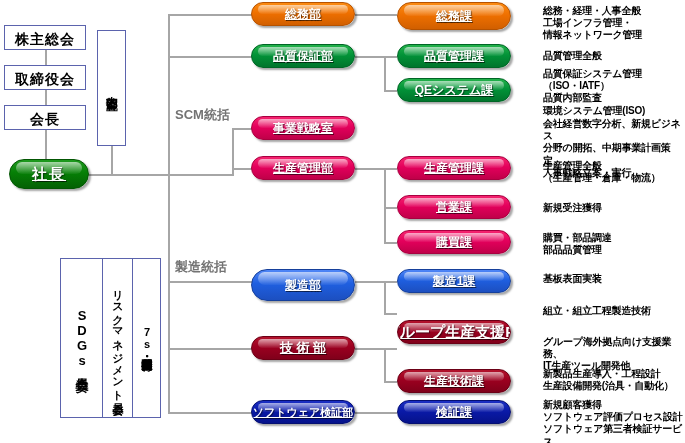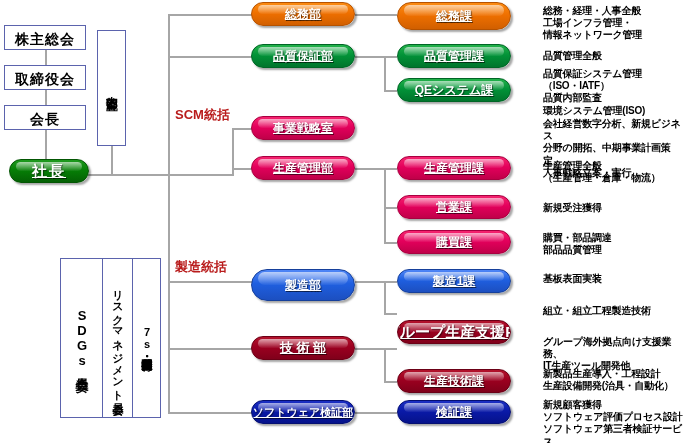--- a/index.html
+++ b/index.html
@@ -66,21 +66,21 @@
   .c-green  {background:linear-gradient(to bottom,#1f9b1f 0%,#067f06 45%,#046104 100%);border:1px solid #035603;}
   .c-orange {background:linear-gradient(to bottom,#fb8b12 0%,#ef7000 45%,#d15f00 100%);border:1px solid #b55200;}
   .c-green2 {background:linear-gradient(to bottom,#23b14a 0%,#029338 45%,#00752c 100%);border:1px solid #006626;}
   .c-pink   {background:linear-gradient(to bottom,#f5246f 0%,#e4005c 45%,#c00049 100%);border:1px solid #a80040;}
   .c-blue   {background:linear-gradient(to bottom,#4f86f7 0%,#1f5fe0 45%,#1c4fc0 100%);border:1px solid #16409b;}
   .c-darkred{background:linear-gradient(to bottom,#b3122c 0%,#9c0020 45%,#80001a 100%);border:1px solid #6b0016;}
   .c-navy   {background:linear-gradient(to bottom,#1b2fc4 0%,#0a1aa8 45%,#06128a 100%);border:1px solid #050f72;}
 
   
   .caption{
-    position:absolute;font-weight:bold;font-size:13px;color:#b91c1c;white-space:nowrap;
+    position:absolute;font-weight:bold;font-size:13px;color:#737373;white-space:nowrap;
   }
 
   
   .desc{
     position:absolute;font-size:10px;line-height:1.22;color:#000;
     font-weight:bold;white-space:pre-line;letter-spacing:-0.2px;
   }
 </style>
 </head>
 <body>
@@ -140,21 +140,21 @@
     <span>取締役会</span>
   </div>
   <div class="rect" style="left:4px;top:105px;width:82px;height:25px;">
     <span>会長</span>
   </div>
 
   <div class="rect-vert" style="left:97px;top:30px;width:29px;height:116px;">
     <span>内部監査</span>
   </div>
 
-  <div class="pill c-green" style="left:9px;top:159px;width:80px;height:24px;font-size:15px;letter-spacing:2px;">
+  <div class="pill c-green" style="left:9px;top:159px;width:80px;height:30px;font-size:15px;letter-spacing:2px;">
     <span class="gloss"></span>
     <span class="lbl">社長</span>
   </div>
 
   <div class="committee" style="left:60px;top:258px;width:101px;height:160px;">
     <div class="cell c3">
       <span>7s・教育・提案関連委員会</span>
     </div>
     <div class="cell c2">
       <span>リスクマネジメント委員会</span>

